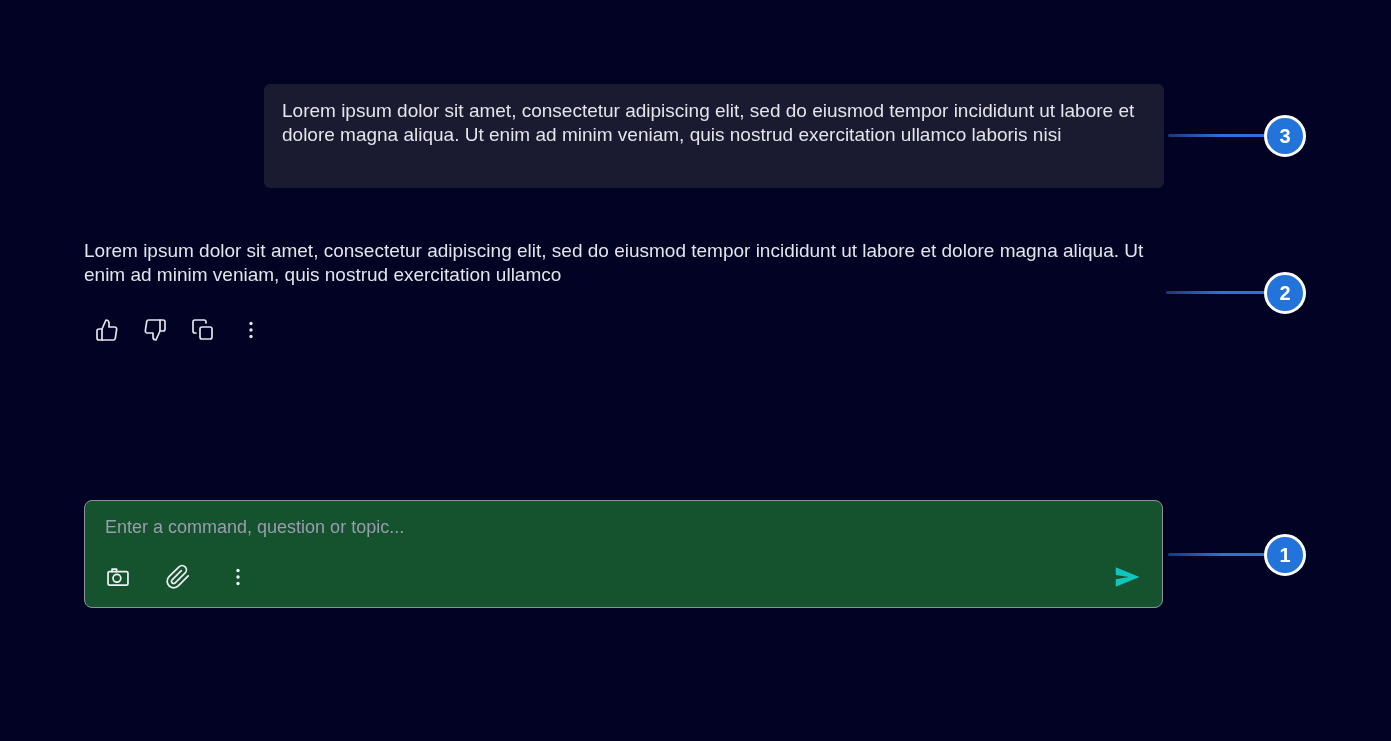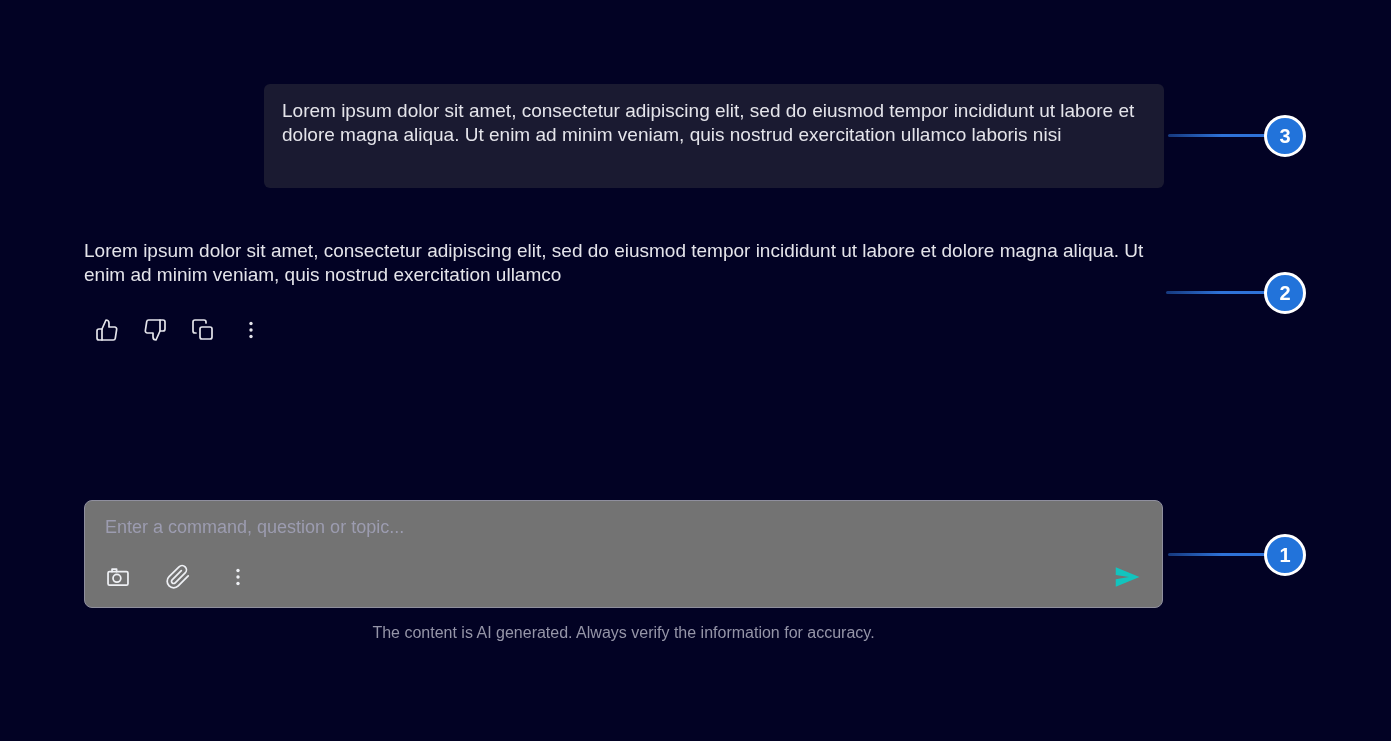--- a/index.html
+++ b/index.html
@@ -41,21 +41,21 @@
     width: 24px; height: 24px;
     color: #e4e4ea; cursor: pointer;
     display: inline-flex; align-items: center; justify-content: center;
   }
   .icon-btn svg { display: block; }
 
   
   .composer {
     position: absolute;
     left: 84px; top: 500px; width: 1079px; height: 108px;
-    background: #737373;
+    background: #14532d;
     border: 1.5px solid #8f8f9e;
     border-radius: 8px;
     padding: 12px 20px 14px 20px;
     display: flex; flex-direction: column; justify-content: space-between;
   }
   .composer-input {
     width: 100%;
     background: transparent; border: none; outline: none;
     color: #e4e4ea; font-size: 18px;
     font-family: "Liberation Sans", sans-serif;
@@ -193,21 +193,20 @@
       <button class="send-btn" aria-label="Send">
         <span>
           <svg width="30" height="30" viewBox="0 0 24 24" fill="currentColor">
             <path d="M3 4.2 L22 12 L3 19.8 L3 13.7 L13.5 12 L3 10.3 Z"></path>
           </svg>
         </span>
       </button>
     </div>
   </div>
 
-  <div class="disclaimer">The content is AI generated. Always verify the information for accuracy.</div>
 
   <div class="callout-line line-3"></div>
   <div class="callout-circle circle-3">
     <span>3</span>
   </div>
 
   <div class="callout-line line-2"></div>
   <div class="callout-circle circle-2">
     <span>2</span>
   </div>

